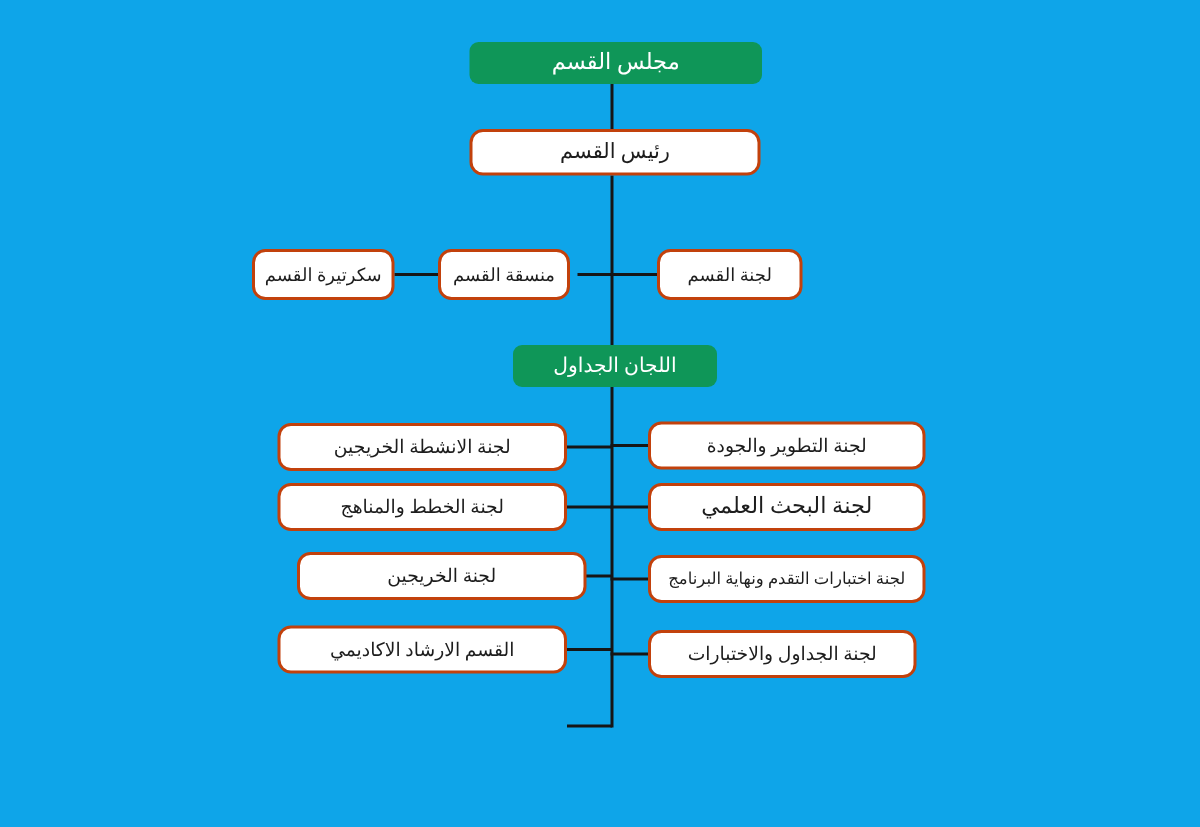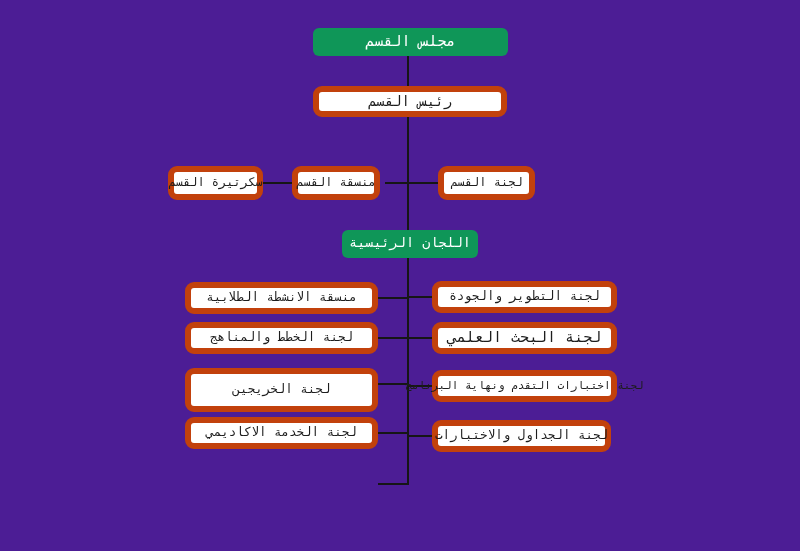--- a/index.html
+++ b/index.html
@@ -4,41 +4,41 @@
 <style>
   html, body {
     margin: 0;
     padding: 0;
     background: #ffffff;
   }
   .stage {
     position: relative;
     width: 800px;
     height: 551px;
-    background: #4c1d95;
-    font-family: Liberation Mono, monospace;
+    background: #0ea5e9;
+    font-family: Liberation Serif, serif;
     direction: rtl;
     overflow: hidden;
   }
   .gbox {
     position: absolute;
     background: var(--green, #0f9658);
     color: #ffffff;
     border-radius: 6px;
     display: flex;
     align-items: center;
     justify-content: center;
     font-size: 15px;
     line-height: 1;
     white-space: nowrap;
   }
   .wbox {
     position: absolute;
     background: #ffffff;
-    border: 6px solid #c2410c;
+    border: 2px solid #c2410c;
     border-radius: 9px;
     box-sizing: border-box;
     display: flex;
     align-items: center;
     justify-content: center;
     color: #1d1d1d;
     font-size: 12.5px;
     line-height: 1;
     white-space: nowrap;
   }
@@ -72,25 +72,25 @@
   <div class="gbox" style="left:313px; top:28px; width:195px; height:28px;">مجلس القسم</div>
 
   <div class="wbox" style="left:313px; top:86px; width:194px; height:31px; font-size:14px;">رئيس القسم</div>
 
   <div class="wbox" style="left:168px; top:166px; width:95px; height:34px; font-size:12px;">سكرتيرة القسم</div>
 
   <div class="wbox" style="left:292px; top:166px; width:88px; height:34px; font-size:12px;">منسقة القسم</div>
 
   <div class="wbox" style="left:438px; top:166px; width:97px; height:34px; font-size:12px;">لجنة القسم</div>
 
-  <div class="gbox" style="left:342px; top:230px; width:136px; height:28px; font-size:13.5px;">اللجان الرئيسية</div>
+  <div class="gbox" style="left:342px; top:230px; width:136px; height:28px; font-size:13.5px;">اللجان الجداول</div>
 
-  <div class="wbox" style="left:185px; top:282px; width:193px; height:32px;">منسقة الانشطة الطلابية</div>
+  <div class="wbox" style="left:185px; top:282px; width:193px; height:32px;">لجنة الانشطة الخريجين</div>
   <div class="wbox" style="left:185px; top:322px; width:193px; height:32px;">لجنة الخطط والمناهج</div>
-  <div class="wbox" style="left:185px; top:368px; width:193px; height:44px;">لجنة الخريجين</div>
-  <div class="wbox" style="left:185px; top:417px; width:193px; height:32px;">لجنة الخدمة الاكاديمي</div>
+  <div class="wbox" style="left:198px; top:368px; width:193px; height:32px;">لجنة الخريجين</div>
+  <div class="wbox" style="left:185px; top:417px; width:193px; height:32px;">القسم الارشاد الاكاديمي</div>
 
   <div class="wbox" style="left:432px; top:281px; width:185px; height:32px;">لجنة التطوير والجودة</div>
   <div class="wbox" style="left:432px; top:322px; width:185px; height:32px; font-size:15px;">لجنة البحث العلمي</div>
   <div class="wbox" style="left:432px; top:370px; width:185px; height:32px; font-size:11px;">لجنة اختبارات التقدم ونهاية البرنامج</div>
   <div class="wbox" style="left:432px; top:420px; width:179px; height:32px;">لجنة الجداول والاختبارات</div>
 
 </div>
 
 </body></html>

